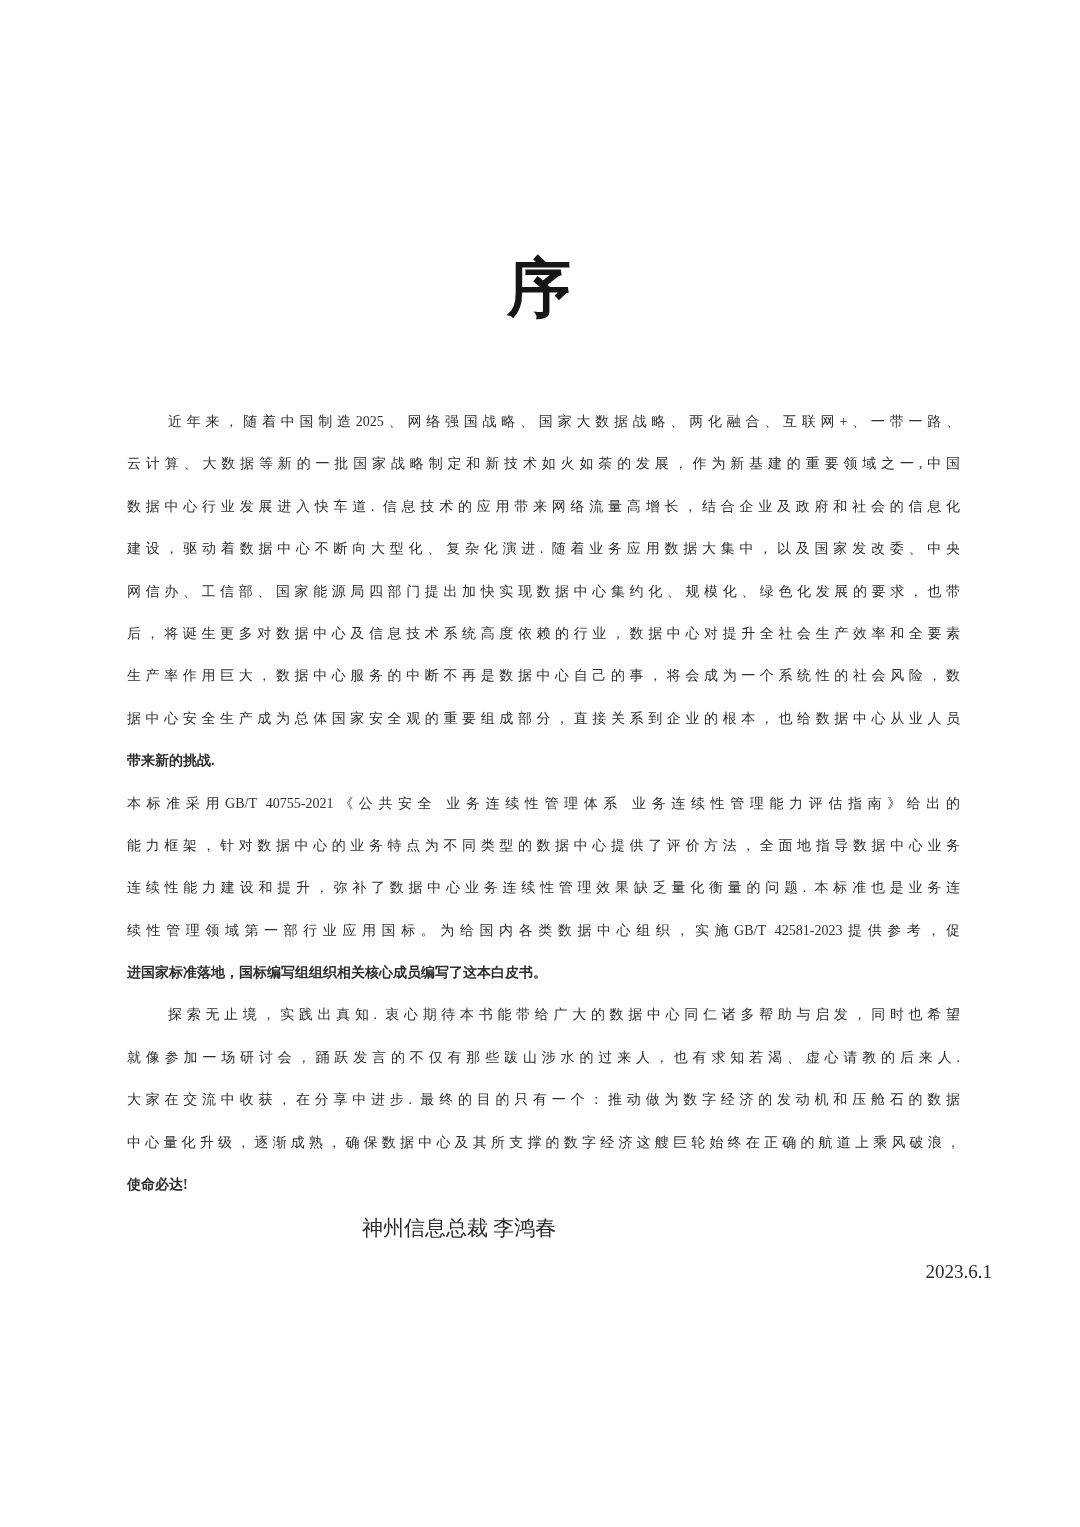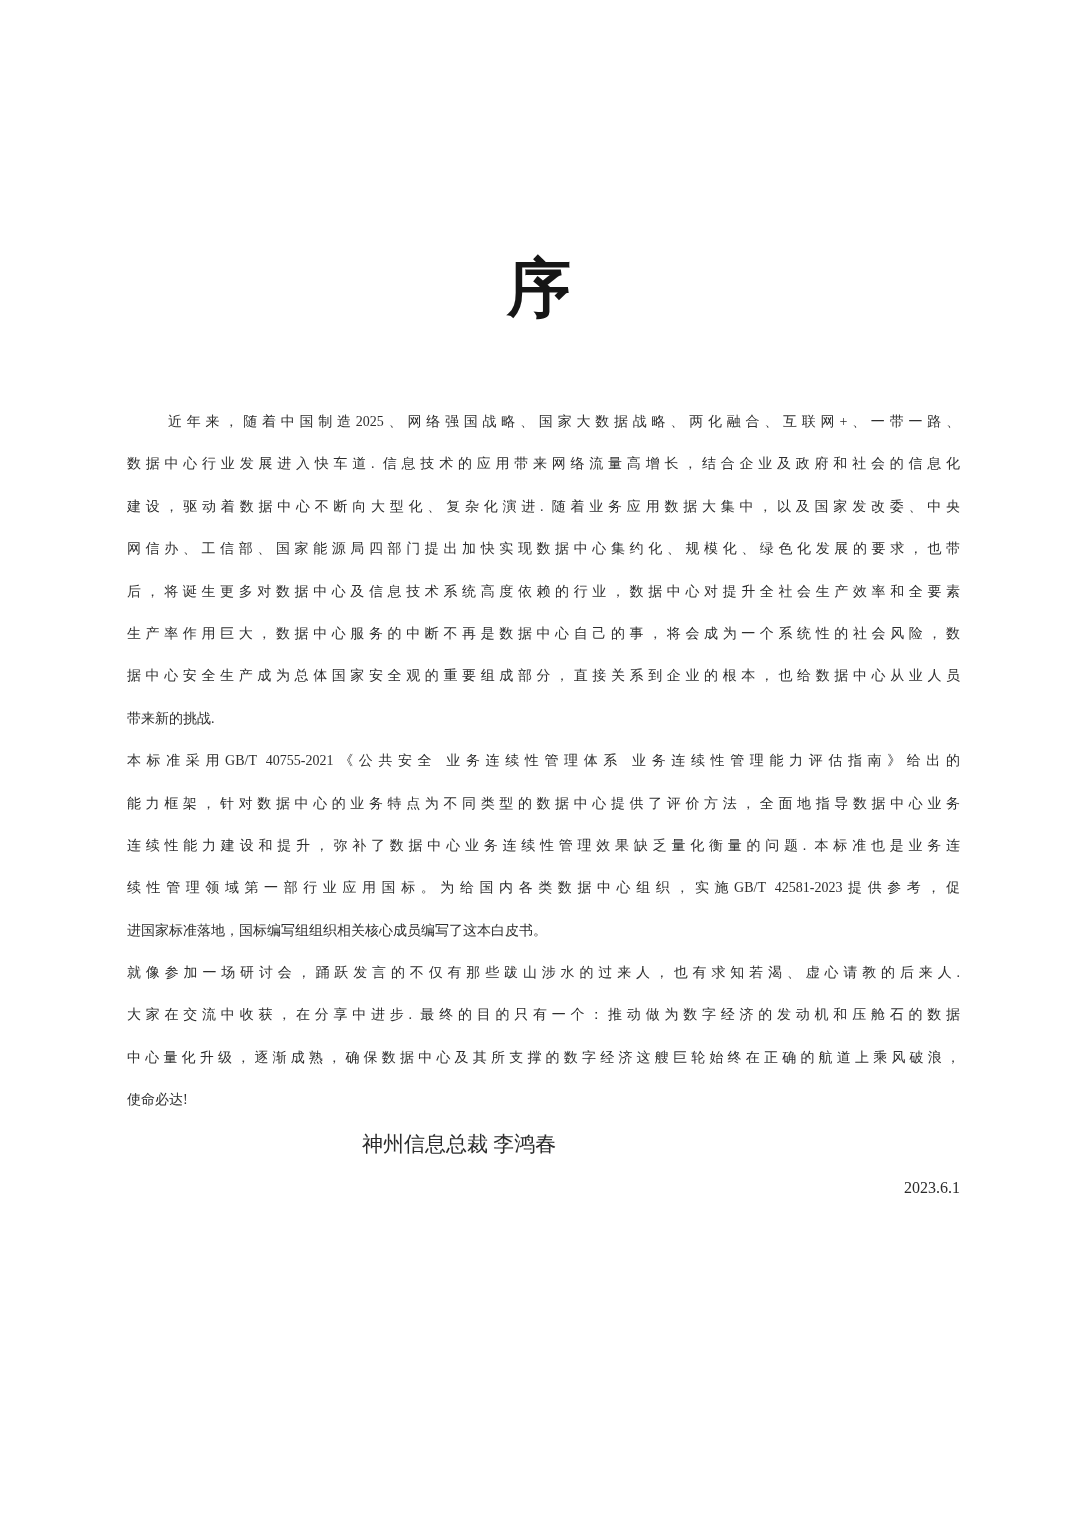--- a/index.html
+++ b/index.html
@@ -43,60 +43,63 @@
     text-align: justify;
     text-align-last: justify;
     overflow: hidden;
     color: #2e2e2e;
   }
   .text-line.indent {
     padding-left: 41px;
   }
   .text-line.p-end {
     text-align-last: left;
+    font-weight: bold;
   }
   .signature-row {
     margin-top: 1px;
     height: 42px;
     line-height: 42px;
     text-align: center;
     padding-right: 162px;
     font-size: 21px;
     color: #2b2b2b;
   }
   .date-row {
     margin-top: 2px;
     height: 42px;
     line-height: 42px;
     text-align: right;
-    padding-right: 120px;
-    font-size: 16px;
+    padding-right: 88px;
+    font-size: 19px;
     color: #2b2b2b;
   }
 </style>
 </head>
 <body>
 
 <div class="page">
   <h1 class="page-title">序</h1>
 
   <div class="preface-body">
       <div class="text-line indent">近年来，随着中国制造2025、网络强国战略、国家大数据战略、两化融合、互联网+、一带一路、</div>
+      <div class="text-line">云计算、大数据等新的一批国家战略制定和新技术如火如荼的发展，作为新基建的重要领域之一,中国</div>
       <div class="text-line">数据中心行业发展进入快车道. 信息技术的应用带来网络流量高增长，结合企业及政府和社会的信息化</div>
       <div class="text-line">建设，驱动着数据中心不断向大型化、复杂化演进. 随着业务应用数据大集中，以及国家发改委、中央</div>
       <div class="text-line">网信办、工信部、国家能源局四部门提出加快实现数据中心集约化、规模化、绿色化发展的要求，也带</div>
       <div class="text-line">后，将诞生更多对数据中心及信息技术系统高度依赖的行业，数据中心对提升全社会生产效率和全要素</div>
       <div class="text-line">生产率作用巨大，数据中心服务的中断不再是数据中心自己的事，将会成为一个系统性的社会风险，数</div>
       <div class="text-line">据中心安全生产成为总体国家安全观的重要组成部分，直接关系到企业的根本，也给数据中心从业人员</div>
       <div class="text-line p-end">带来新的挑战.</div>
       <div class="text-line">本标准采用GB/T 40755-2021《公共安全 业务连续性管理体系 业务连续性管理能力评估指南》给出的</div>
       <div class="text-line">能力框架，针对数据中心的业务特点为不同类型的数据中心提供了评价方法，全面地指导数据中心业务</div>
       <div class="text-line">连续性能力建设和提升，弥补了数据中心业务连续性管理效果缺乏量化衡量的问题. 本标准也是业务连</div>
       <div class="text-line">续性管理领域第一部行业应用国标。为给国内各类数据中心组织，实施GB/T 42581-2023提供参考，促</div>
       <div class="text-line p-end">进国家标准落地，国标编写组组织相关核心成员编写了这本白皮书。</div>
+      <div class="text-line indent">探索无止境，实践出真知. 衷心期待本书能带给广大的数据中心同仁诸多帮助与启发，同时也希望</div>
       <div class="text-line">就像参加一场研讨会，踊跃发言的不仅有那些跋山涉水的过来人，也有求知若渴、虚心请教的后来人.</div>
       <div class="text-line">大家在交流中收获，在分享中进步. 最终的目的只有一个：推动做为数字经济的发动机和压舱石的数据</div>
       <div class="text-line">中心量化升级，逐渐成熟，确保数据中心及其所支撑的数字经济这艘巨轮始终在正确的航道上乘风破浪，</div>
       <div class="text-line p-end">使命必达!</div>
     </div>
 
   <div class="signature-row">神州信息总裁  李鸿春</div>
 
   <div class="date-row">2023.6.1</div>
 </div>

